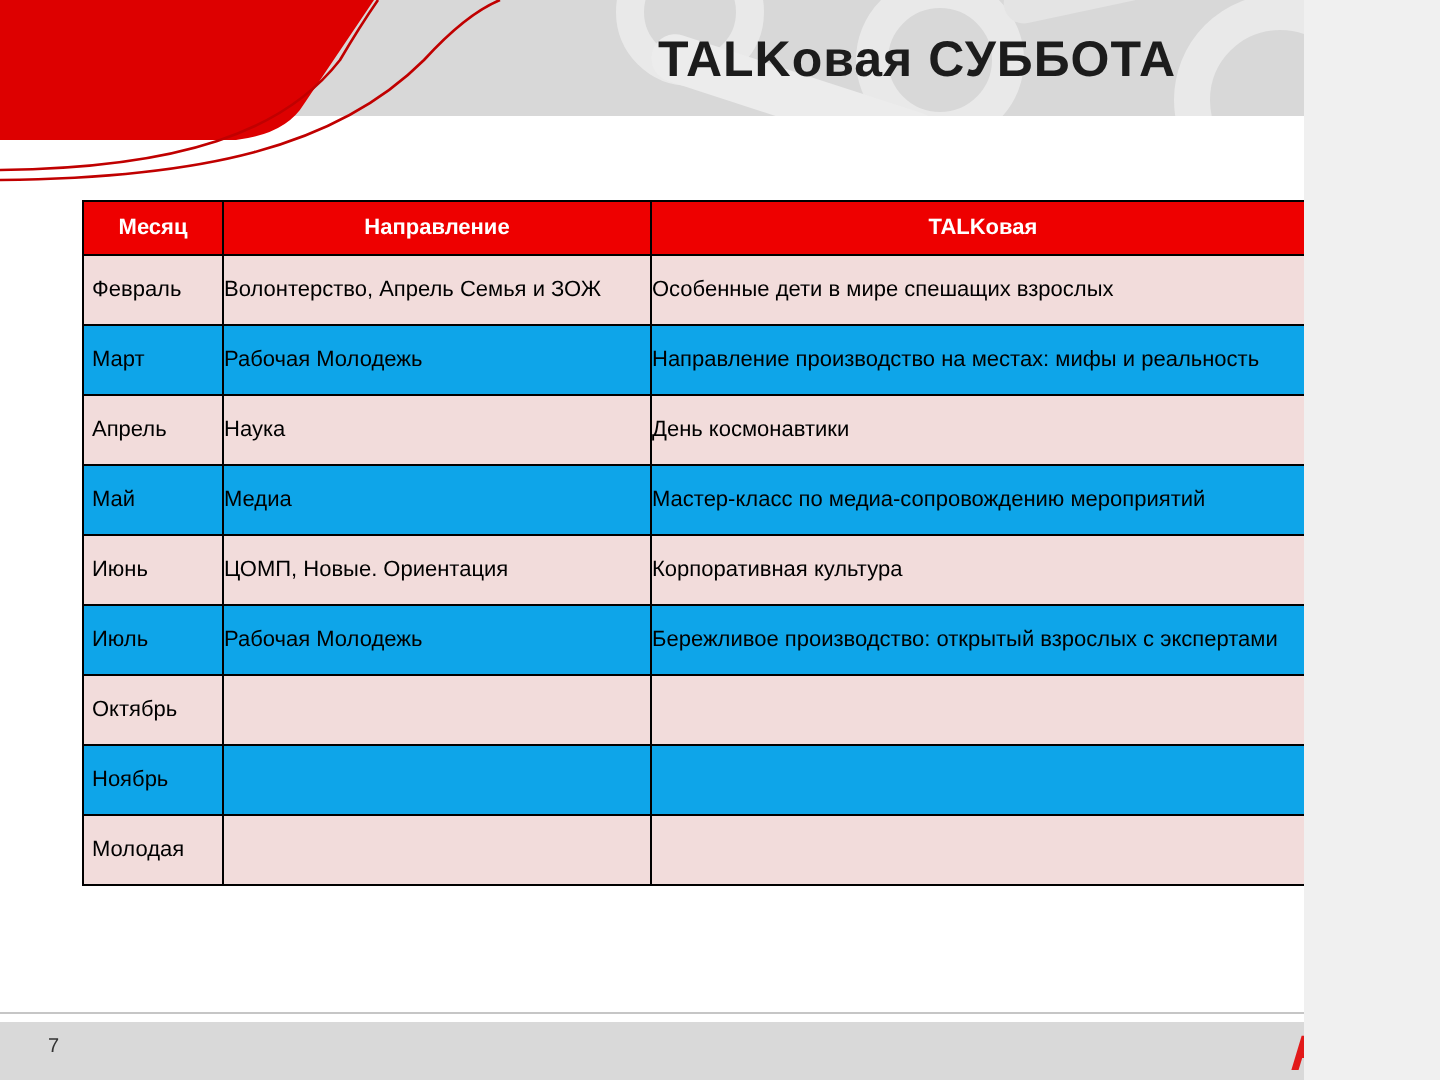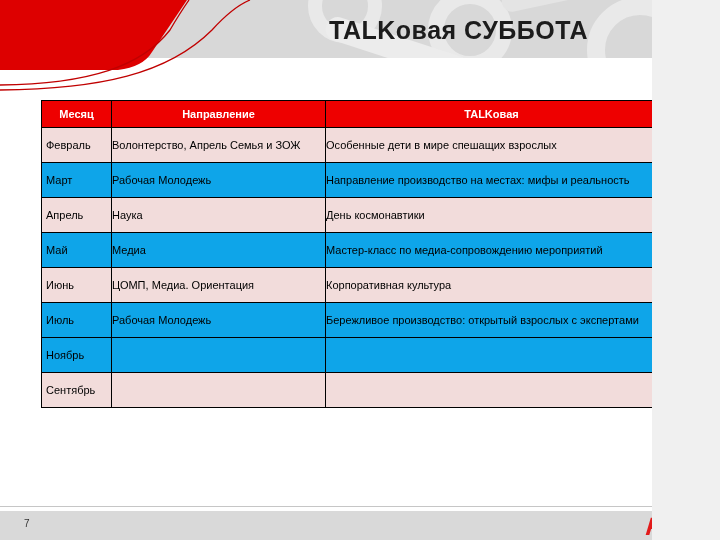--- a/index.html
+++ b/index.html
@@ -116,35 +116,40 @@
           <td class="cell-direction">Наука</td>
           <td class="cell-topic">День космонавтики</td>
         </tr>
         <tr class="row-white">
           <td class="cell-month">Май</td>
           <td class="cell-direction">Медиа</td>
           <td class="cell-topic">Мастер-класс по медиа-сопровождению мероприятий</td>
         </tr>
         <tr class="row-pink">
           <td class="cell-month">Июнь</td>
-          <td class="cell-direction">ЦОМП, Медиа. Ориентация</td>
+          <td class="cell-direction">ЦОМП, Новые. Ориентация</td>
           <td class="cell-topic">Корпоративная культура</td>
         </tr>
         <tr class="row-white">
           <td class="cell-month">Июль</td>
           <td class="cell-direction">Рабочая Молодежь</td>
           <td class="cell-topic">Бережливое производство: открытый взрослых с экспертами</td>
         </tr>
+        <tr class="row-pink">
+          <td class="cell-month">Октябрь</td>
+          <td class="cell-direction"></td>
+          <td class="cell-topic"></td>
+        </tr>
         <tr class="row-white">
           <td class="cell-month">Ноябрь</td>
           <td class="cell-direction"></td>
           <td class="cell-topic"></td>
         </tr>
         <tr class="row-pink">
-          <td class="cell-month">Сентябрь</td>
+          <td class="cell-month">Молодая</td>
           <td class="cell-direction"></td>
           <td class="cell-topic"></td>
         </tr>
       </tbody>
   </table>
 
   <div class="footer-divider"></div>
   <div class="footer-bar">
     <div class="footer-content">
       <span class="page-num">7</span>

